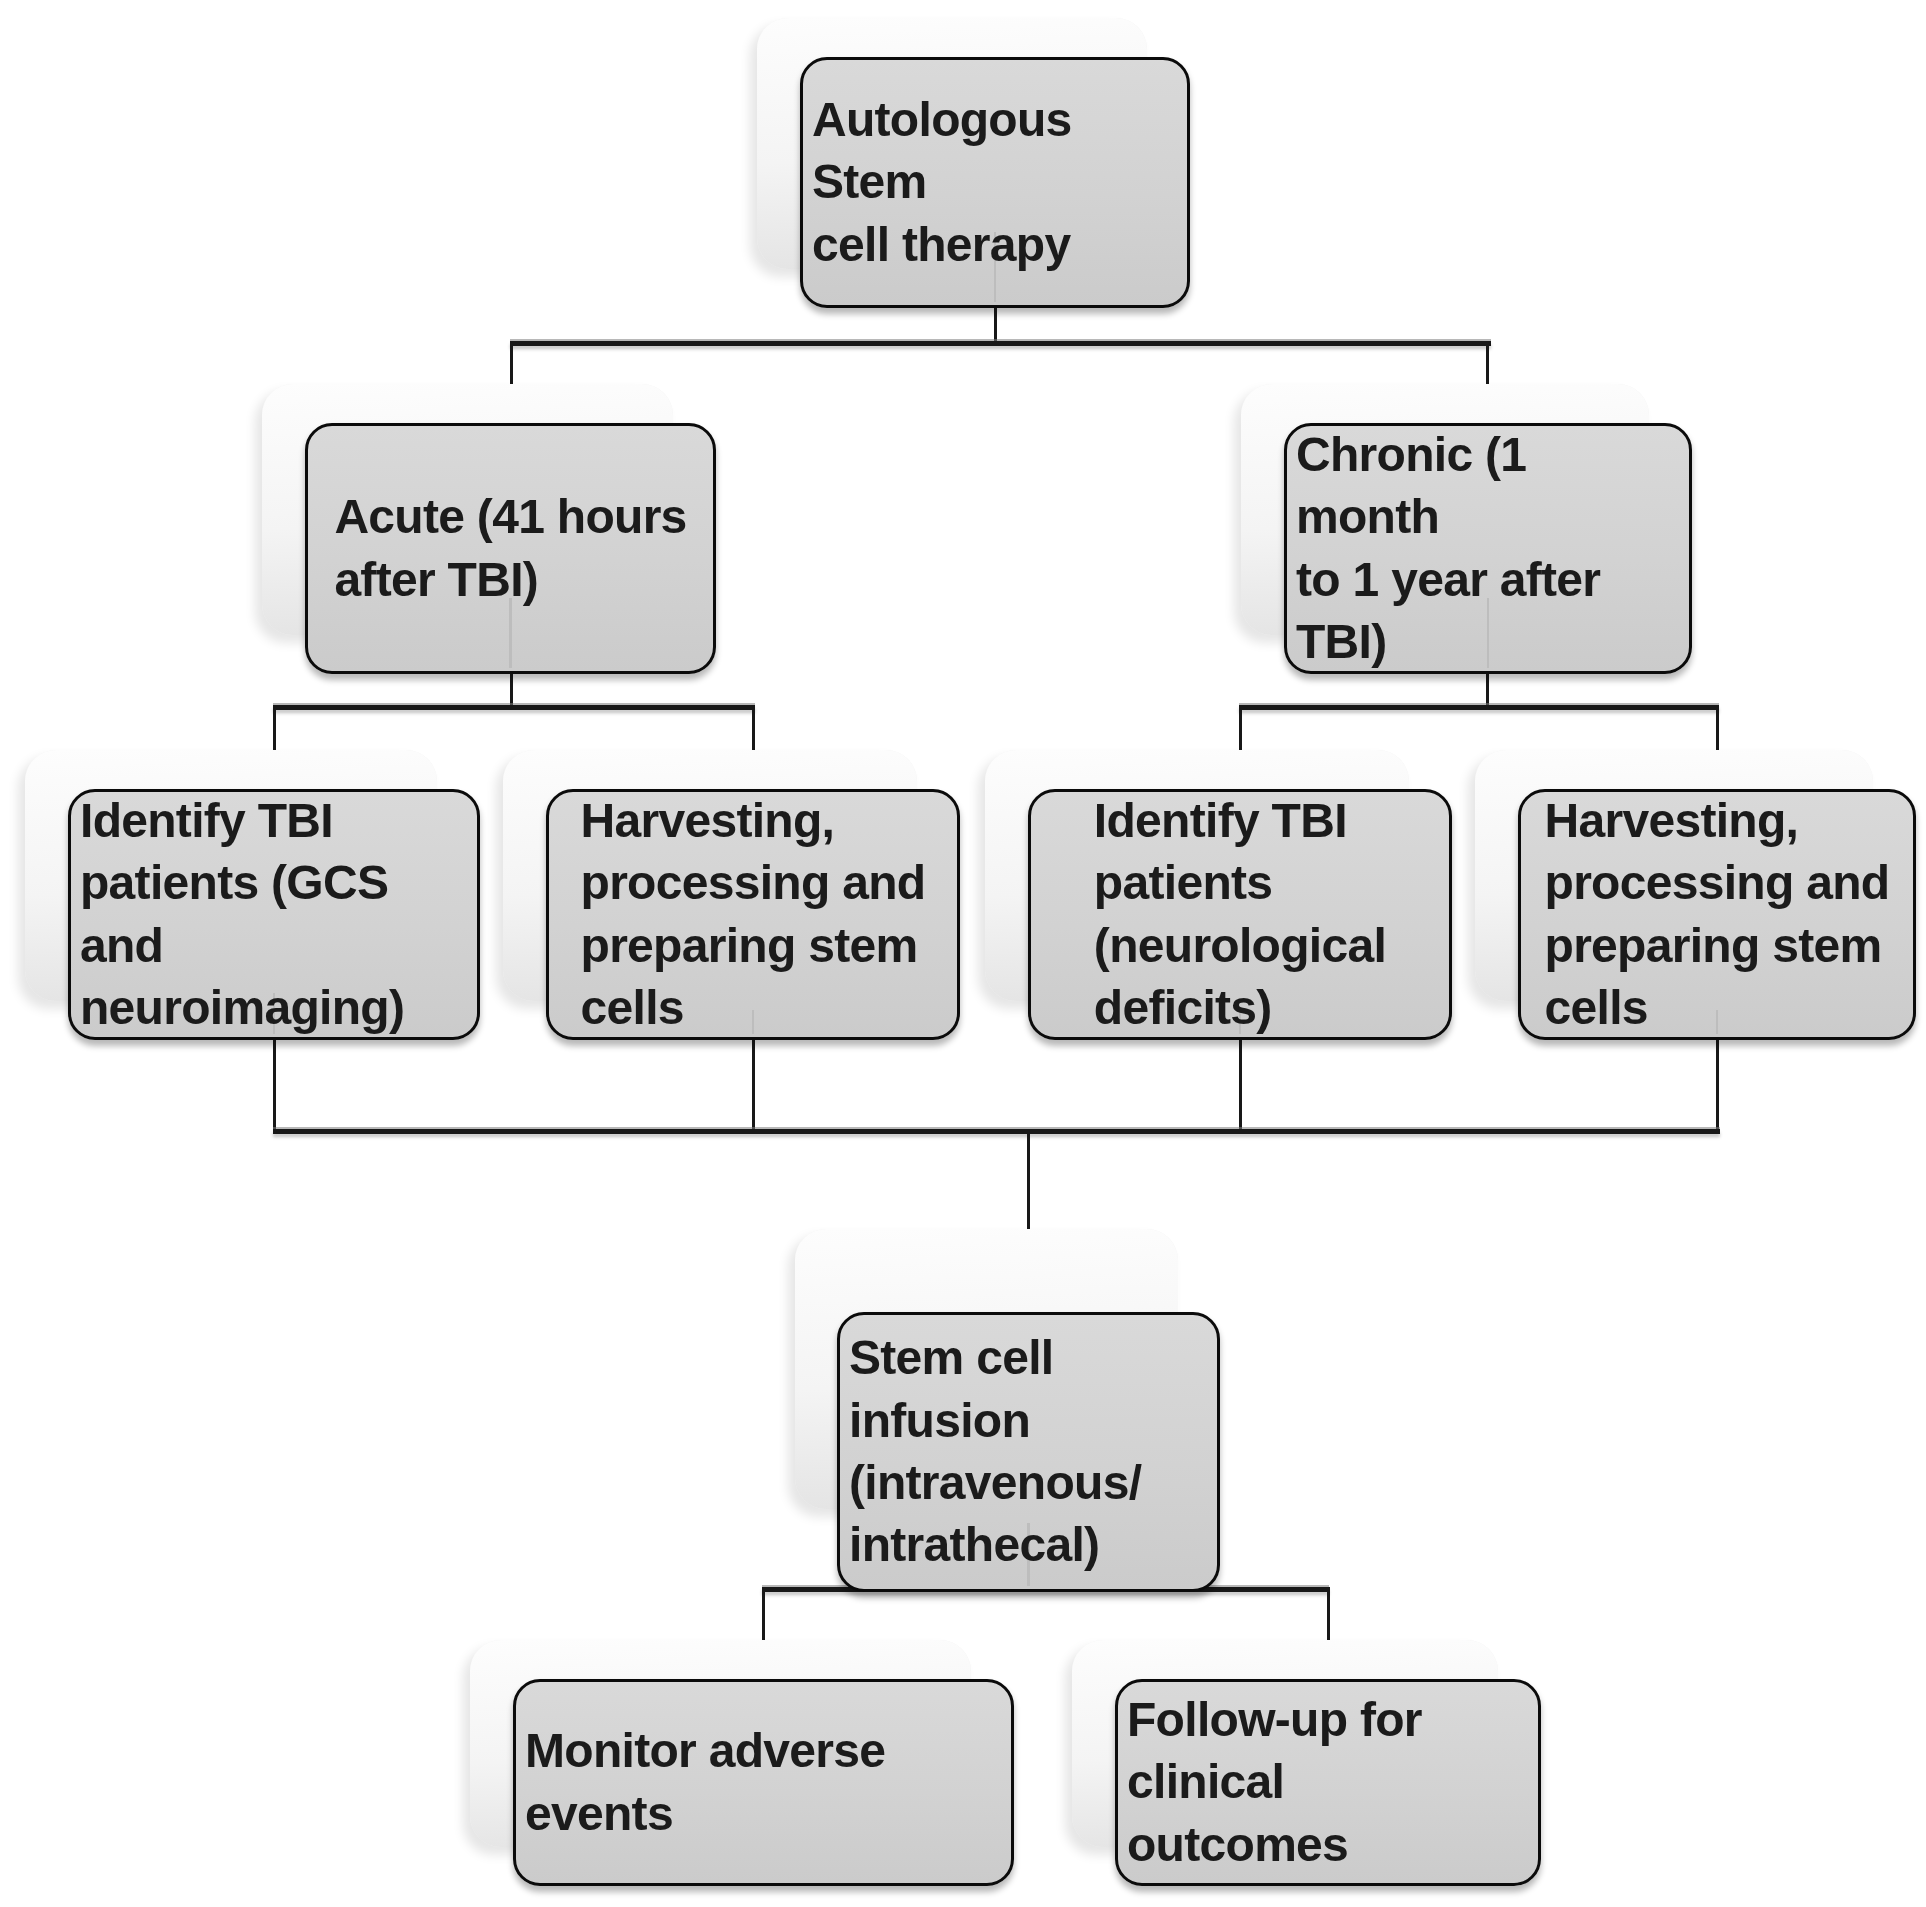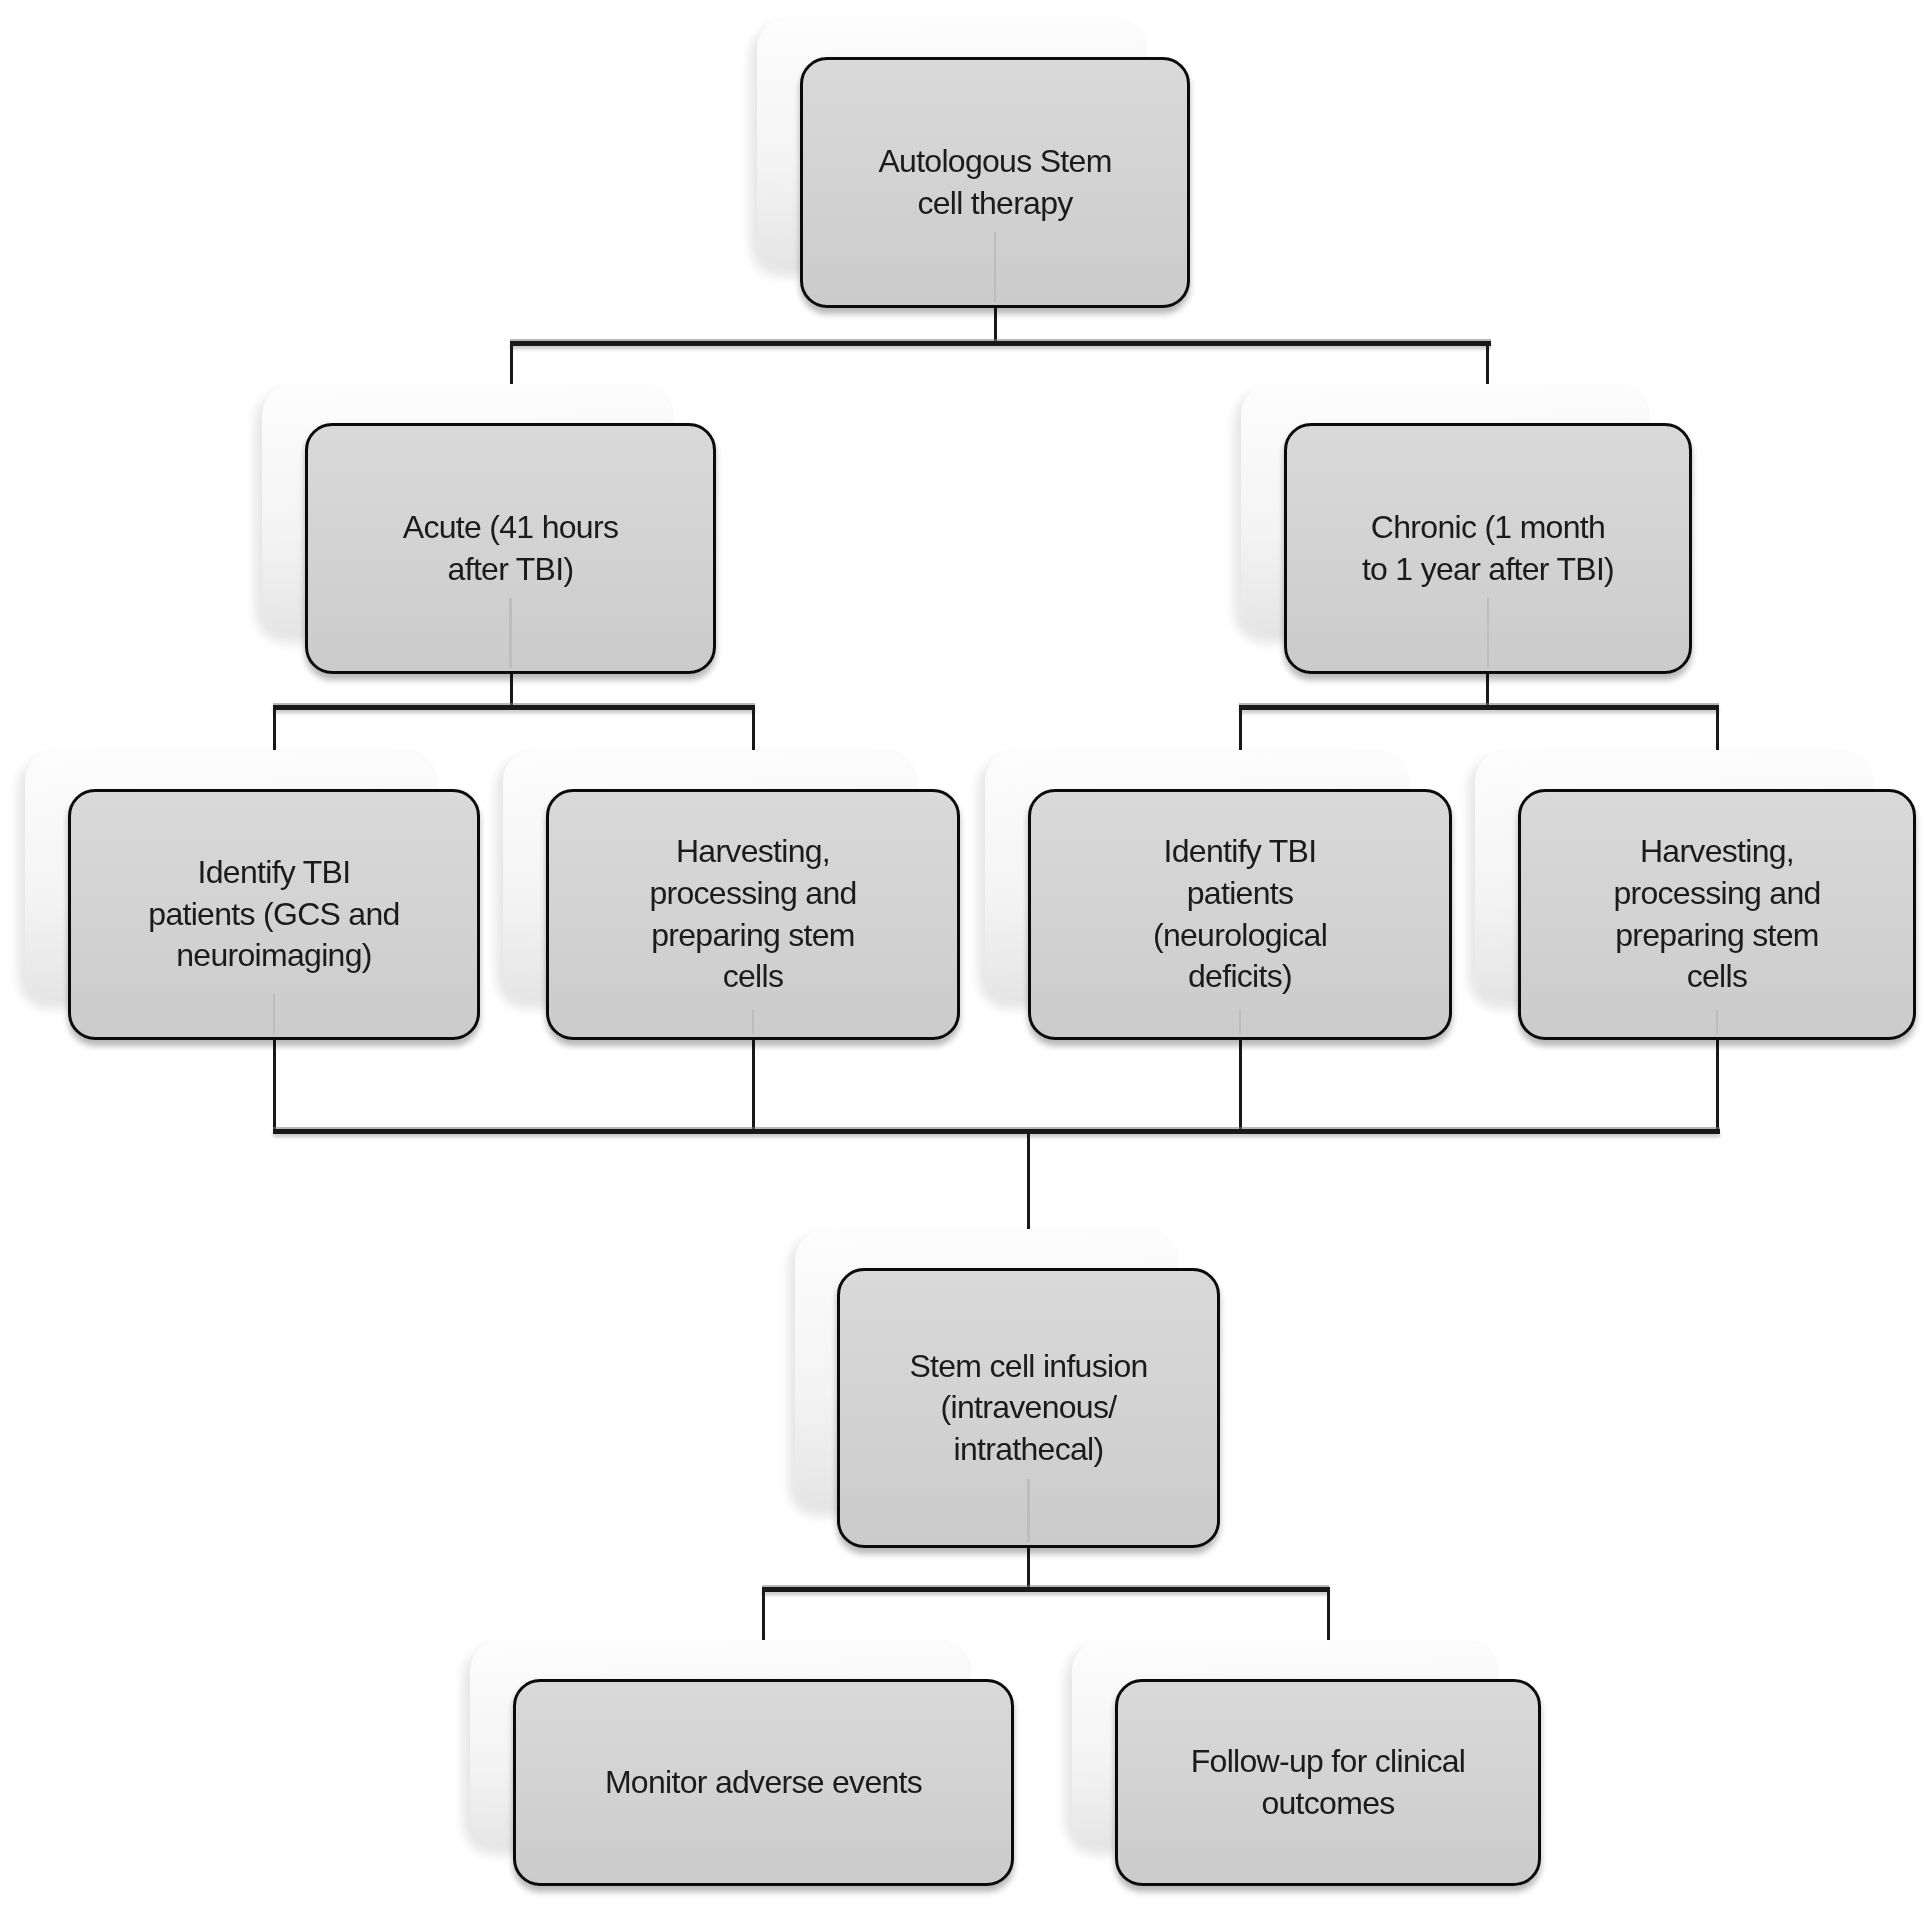--- a/index.html
+++ b/index.html
@@ -15,22 +15,22 @@
     z-index:2;
   }
   .node{
     position:absolute;border:3.3px solid #0b0b0b;border-radius:27px;
     background:linear-gradient(180deg,#d9d9d9 0%,#d2d2d2 55%,#cbcbcb 100%);
     box-shadow:0 5.2px 6.5px rgba(0,0,0,0.28);
     z-index:3;display:flex;align-items:center;justify-content:center;
     box-sizing:border-box;
   }
   .label{
-    white-space:pre-line;text-align:center;color:#1b1b1b;
-    font-size:32px;line-height:1.3;font-weight:400;letter-spacing:-0.7px;
+    white-space:pre-line;color:#1b1b1b;
+    font-size:48px;line-height:1.3;font-weight:700;letter-spacing:-0.7px;
     padding:0 9px;z-index:2;
   }
   .inner-line{
     position:absolute;width:2.6px;left:calc(50% - 1.3px);bottom:2.6px;
     background:#bdbdbd;z-index:1;
   }
   .vline{
     position:absolute;width:2.6px;background:#181818;z-index:1;
   }
   .hline{
@@ -123,21 +123,21 @@
   </div>
 
   <div class="node" style="left:1518px;top:789px;width:398px;height:251px;">
     <div class="inner-line" style="top:89%;"></div>
     <div class="label">Harvesting,
 processing and
 preparing stem
 cells</div>
   </div>
 
-  <div class="node" style="left:837px;top:1268px;width:383px;height:280px;">
+  <div class="node" style="left:837px;top:1312px;width:383px;height:280px;">
     <div class="inner-line" style="top:76%;"></div>
     <div class="label">Stem cell infusion
 (intravenous/
 intrathecal)</div>
   </div>
 
   <div class="node" style="left:513px;top:1679px;width:501px;height:207px;">
     <div class="label">Monitor adverse events</div>
   </div>
 

